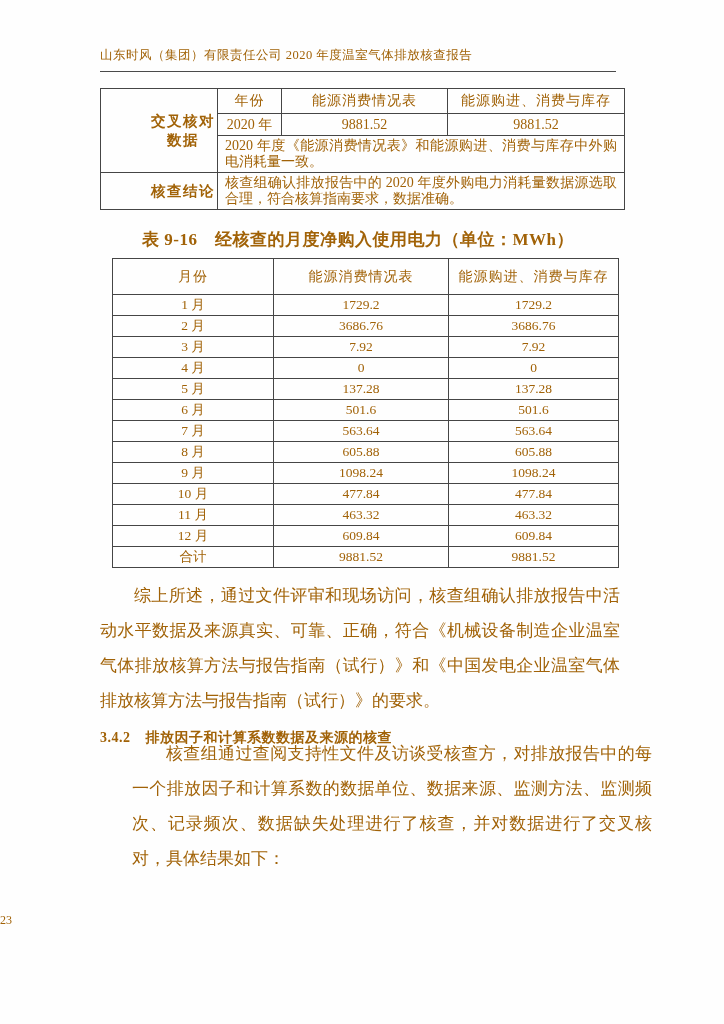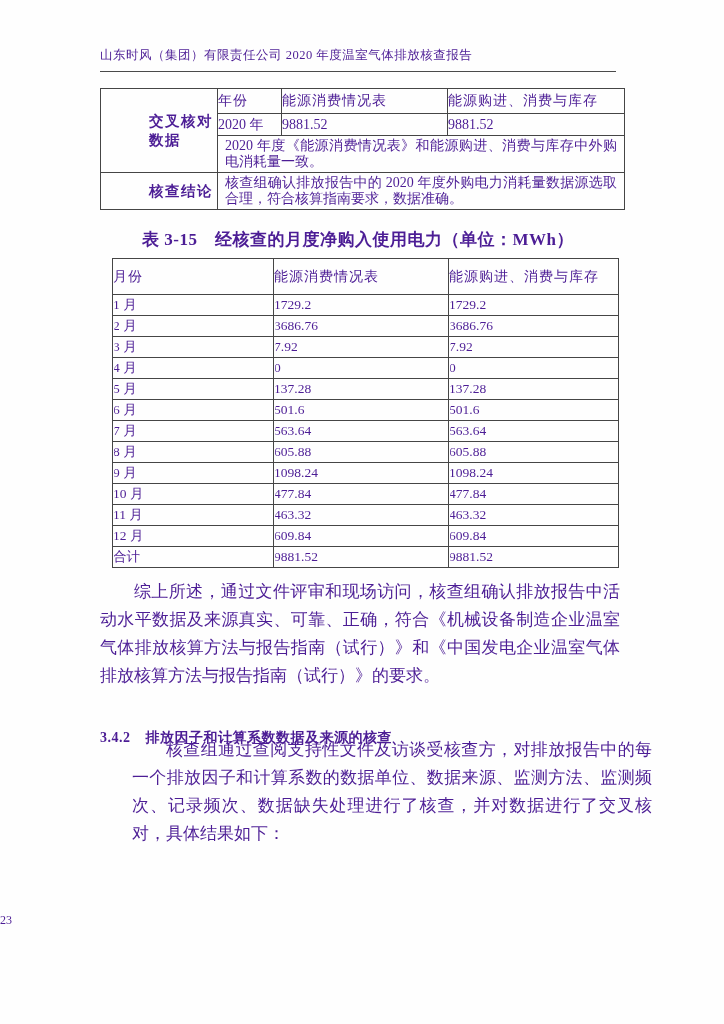--- a/index.html
+++ b/index.html
@@ -4,21 +4,21 @@
 <style>
   * { margin: 0; padding: 0; box-sizing: border-box; }
   html, body { background: #e8e8e8; }
   .page {
     position: relative;
     width: 724px;
     height: 1024px;
     margin: 0 auto;
     background: #fefefe;
     font-family: "Liberation Serif", "DejaVu Serif", serif;
-    color: #4c1d95;
+    color: #a16207;
     overflow: hidden;
   }
 
   
   .doc-header {
     position: absolute;
     left: 100px;
     top: 47px;
     width: 516px;
     font-size: 12.5px;
@@ -26,21 +26,21 @@
     padding-bottom: 7px;
     border-bottom: 1.5px solid #4a4a4a;
     white-space: nowrap;
   }
 
   
   table { border-collapse: collapse; table-layout: fixed; }
   td {
     border: 1px solid #454545;
     vertical-align: middle;
-    text-align: left;
+    text-align: center;
     font-size: 14px;
     overflow: hidden;
   }
 
   
   .t1 {
     position: absolute;
     left: 100px;
     top: 88px;
     width: 524px;
@@ -84,21 +84,21 @@
   }
   .t2 tr.head td { height: 36px; letter-spacing: 1px; }
   .t2 tr.data td { height: 21px; font-size: 13.5px; border-radius: 10px; }
 
   
   .body-par {
     position: absolute;
     left: 100px;
     width: 520px;
     font-size: 17px;
-    line-height: 28px;
+    line-height: 35px;
     text-align: justify;
     text-indent: 2em;
   }
   .p1 { top: 578px; }
   .p2 { top: 736px; margin-left: 32px; }
 
   
   .section-heading {
     position: absolute;
     left: 100px;
@@ -152,21 +152,21 @@
     <tr>
       <td class="note" colspan="3">2020 年度《能源消费情况表》和能源购进、消费与库存中外购电消耗量一致。</td>
     </tr>
     <tr>
       <td class="lbl">核查结论</td>
       <td class="note" colspan="3">核查组确认排放报告中的 2020 年度外购电力消耗量数据源选取合理，符合核算指南要求，数据准确。</td>
     </tr>
   </tbody>
     </table>
 
-  <div class="t2-title">表 3-15　经核查的月度净购入使用电力（单位：MWh）</div>
+  <div class="t2-title">表 9-16　经核查的月度净购入使用电力（单位：MWh）</div>
 
   <table class="t2">
     <colgroup>
       <col style="width:161px">
         <col style="width:175px">
         <col style="width:170px">
     </colgroup>
     <tbody>
         <tr class="head">
       <td>月份</td>

